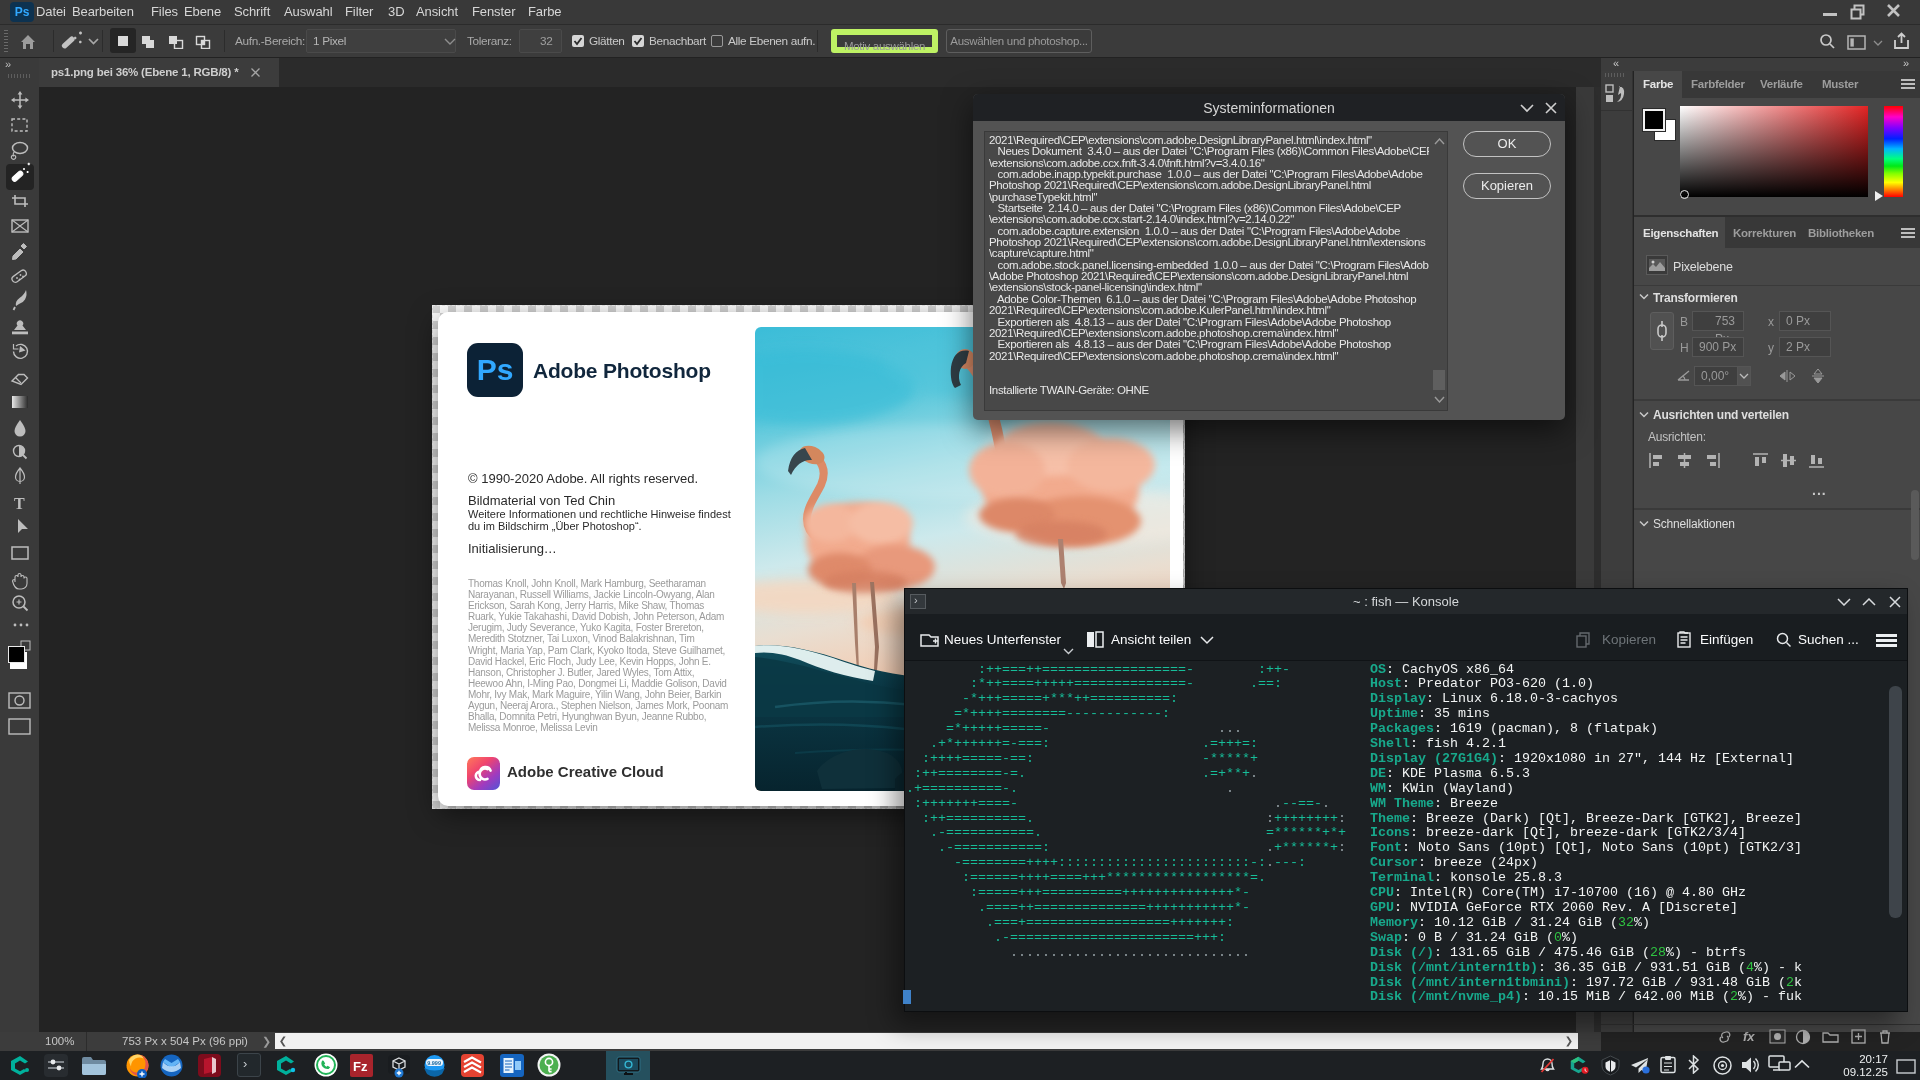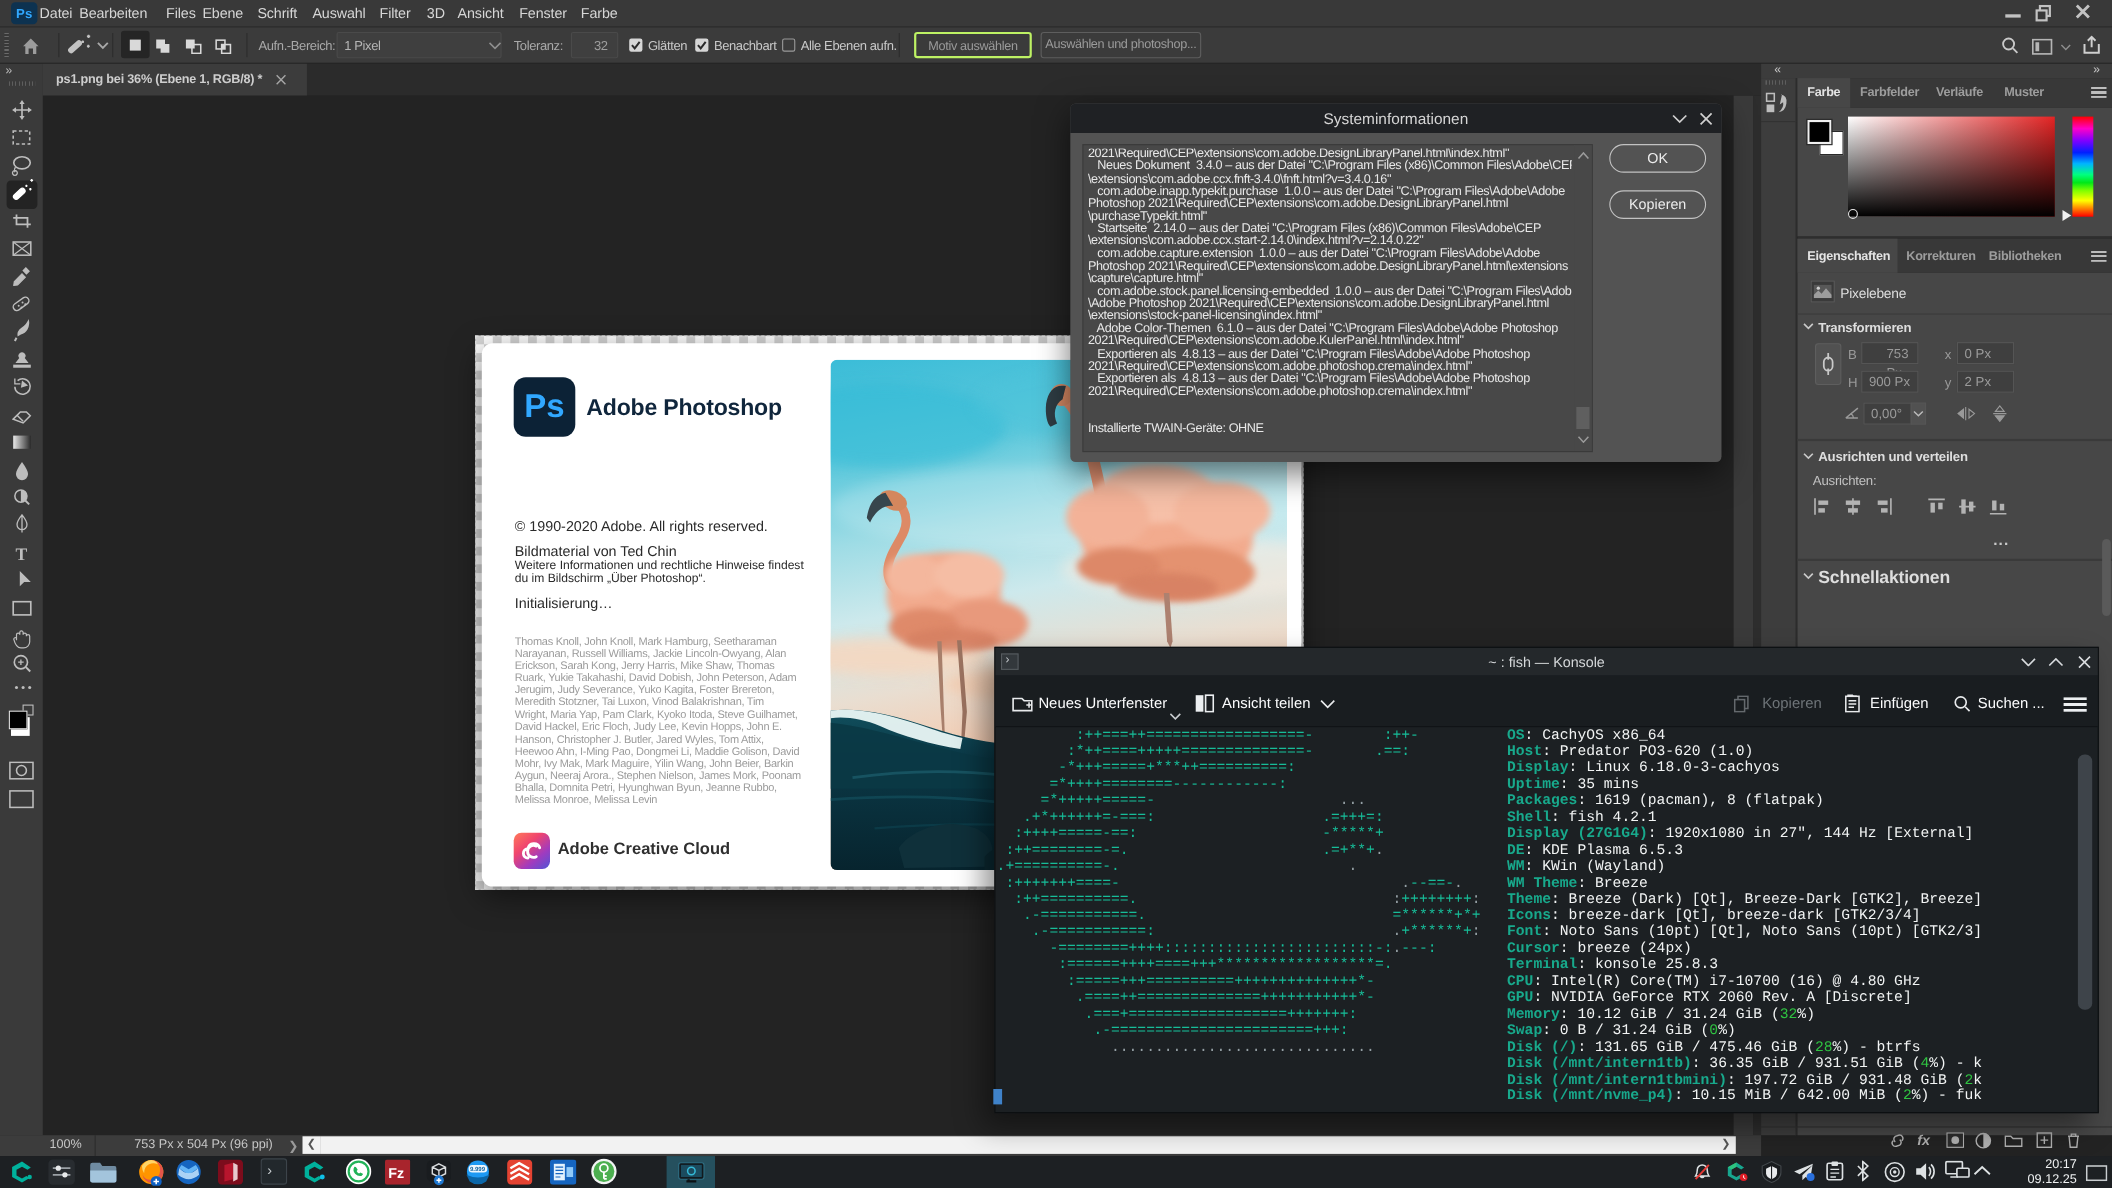--- a/index.html
+++ b/index.html
@@ -73,21 +73,21 @@
   </svg>
 <div class="a ob" style="left:589px;color:#c9c9c9">Glätten</div>
 <div class="a" style="left:632px;top:35px;width:12px;height:12px;background:#d6d6d6;border-radius:2px"></div>
 <svg class="a" style="left:632px;top:35px" width="12" height="12">
     <path d="M2.5 6 l2.5 3 4.5-6" stroke="#2b2b2b" stroke-width="1.8" fill="none"></path>
   </svg>
 <div class="a ob" style="left:649px;color:#c9c9c9">Benachbart</div>
 <div class="a" style="left:711px;top:35px;width:12px;height:12px;border:1px solid #9a9a9a;border-radius:2px"></div>
 <div class="a ob" style="left:728px;color:#c9c9c9">Alle Ebenen aufn.</div>
 <div class="a" style="left:817px;top:30px;width:1px;height:22px;background:#2c2c2c"></div>
-<div class="a" style="left:831px;top:29px;width:107px;height:24px;border:2px solid #bef264;border-radius:3px;color:#9b9b9b;font-size:11.5px;letter-spacing:-0.3px;text-align:center;line-height:22px">Motiv auswählen</div>
+<div class="a" style="left:831px;top:29px;width:107px;height:24px;border:6px solid #bef264;border-radius:3px;color:#9b9b9b;font-size:11.5px;letter-spacing:-0.3px;text-align:center;line-height:22px">Motiv auswählen</div>
 <div class="a" style="left:946px;top:29px;width:146px;height:24px;border:1px solid #5e5e5e;border-radius:3px;color:#9b9b9b;font-size:11.5px;letter-spacing:-0.3px;text-align:center;line-height:22px">Auswählen und photoshop...</div>
 <style>.ob{top:34px;font-size:11.8px;letter-spacing:-0.35px}</style>
 <svg class="a" style="left:1819px;top:33px" width="17" height="17">
     <circle cx="7" cy="7" r="5" fill="none" stroke="#c9c9c9" stroke-width="1.7"></circle>
     <path d="M11 11 l4 4" stroke="#c9c9c9" stroke-width="1.7"></path>
   </svg>
 <svg class="a" style="left:1847px;top:35px" width="20" height="15">
     <rect x="1" y="1" width="17" height="13" fill="none" stroke="#b5b5b5" stroke-width="1.5"></rect>
     <rect x="3.4" y="3.4" width="3.4" height="8.2" fill="#b5b5b5"></rect>
   </svg>
@@ -338,21 +338,21 @@
 <svg class="a" style="left:1808px;top:452px" width="17" height="17">
     <path d="M1 15 h15" stroke="#b3b3b3" stroke-width="1.5"></path>
     <rect x="3" y="3" width="4" height="9" fill="#b3b3b3"></rect>
     <rect x="10" y="6" width="4" height="6" fill="#b3b3b3"></rect>
   </svg>
 <div class="a" style="left:1812px;top:482px;color:#c9c9c9;font-size:14px;letter-spacing:1px;font-weight:bold">...</div>
 <div class="a" style="left:1634px;top:508px;width:286px;height:2px;background:#3a3a3a"></div>
 <svg class="a" style="left:1639px;top:520px" width="10" height="8">
     <path d="M1 1.5 l4 4 4-4" stroke="#c9c9c9" stroke-width="1.5" fill="none"></path>
   </svg>
-<div class="a" style="left:1653px;top:517px;color:#dedede;font-size:16px;font-weight:bold;letter-spacing:-0.2px">Schnellaktionen</div>
+<div class="a" style="left:1653px;top:517px;color:#dedede;font-size:12px;font-weight:normal;letter-spacing:-0.2px">Schnellaktionen</div>
 <div class="a" style="left:1911px;top:490px;width:8px;height:70px;background:#5a5a5a;border-radius:4px"></div>
 
 <div class="a" style="left:1601px;top:1024px;width:319px;height:1px;background:#303030"></div>
 <svg class="a" style="left:1717px;top:1030px" width="16" height="14">
     <path d="M6 8 a3 3 0 0 1 0-5 l3-1 a3 3 0 0 1 3 5 M10 6 a3 3 0 0 1 0 5 l-3 1 a3 3 0 0 1 -3-5" fill="none" stroke="#b0b0b0" stroke-width="1.3"></path>
   </svg>
 <div class="a" style="left:1743px;top:1029px;color:#b0b0b0;font-size:13px;font-style:italic;font-weight:bold">fx</div>
 <svg class="a" style="left:1769px;top:1029px" width="17" height="15">
     <rect x="1" y="1" width="15" height="13" fill="#2c2c2c" stroke="#b0b0b0"></rect>
     <circle cx="8.5" cy="7.5" r="3.5" fill="#b0b0b0"></circle>

